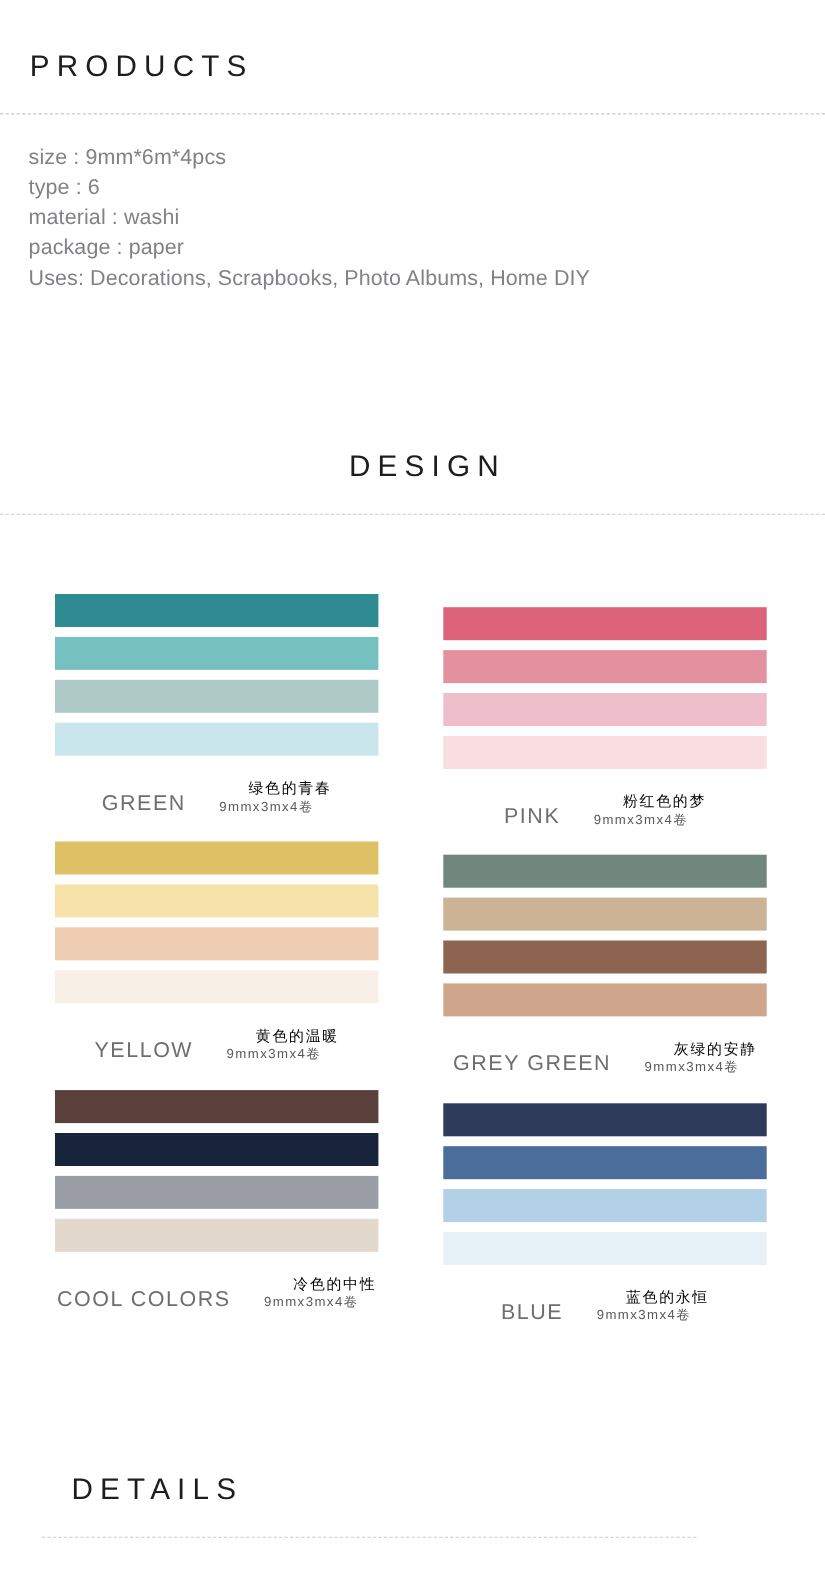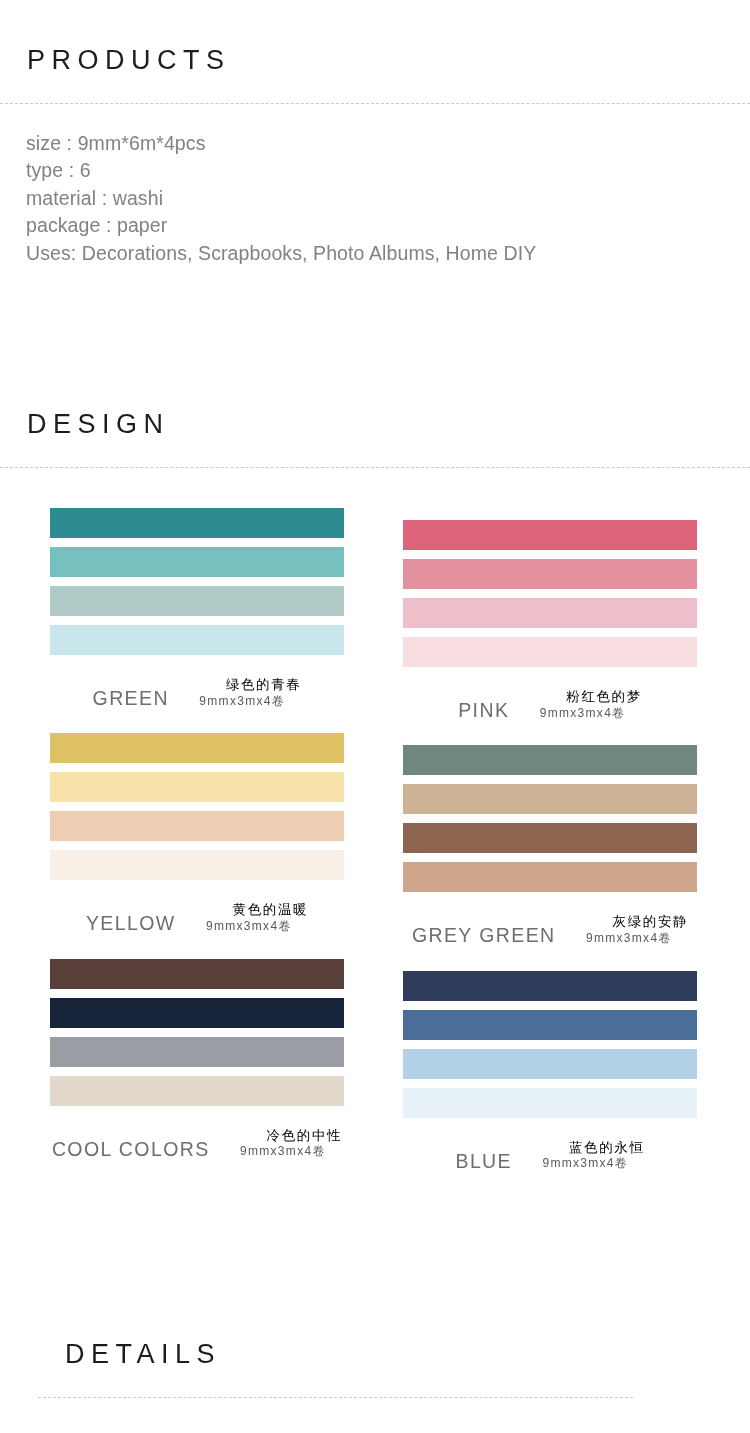--- a/index.html
+++ b/index.html
@@ -70,29 +70,30 @@
 
   
   .design-section {
     position: absolute;
     top: 411px;
     left: 0;
     width: 750px;
   }
   .design-heading-wrap {
     padding: 0 0 0 27px;
+    text-align: center;
   }
   .design-divider-wrap {
     padding-top: 29px;
   }
 
   
   .swatch-grid {
     position: absolute;
-    top: 508px;
+    top: 540px;
     left: 0;
     width: 602px;
   }
   .swatch-row {
     display: flex;
     width: 750px;
   }
   .swatch-row + .swatch-row {
     margin-top: 12px;
   }

